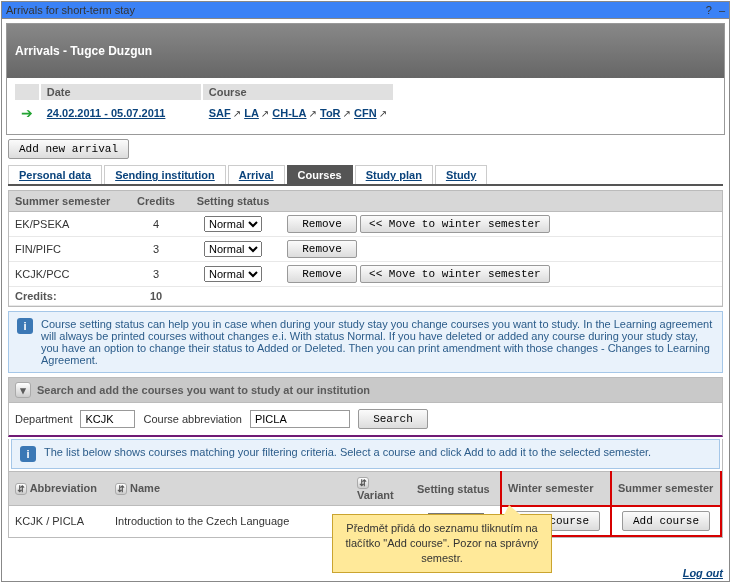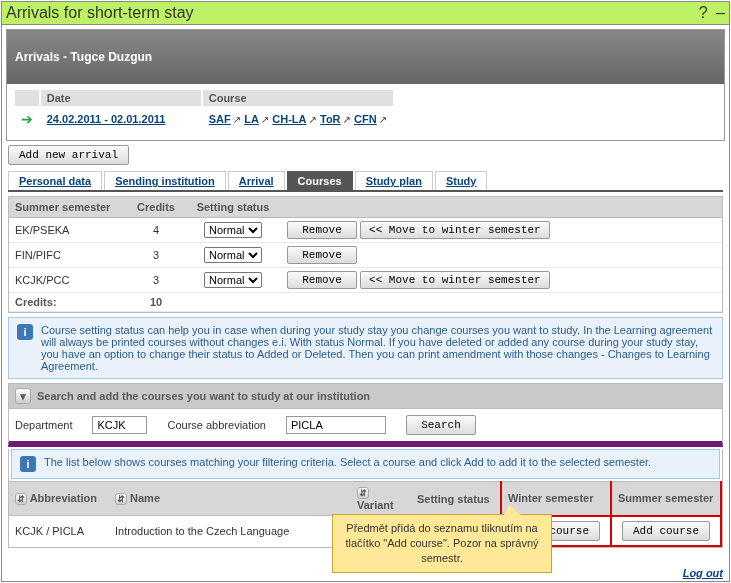--- a/index.html
+++ b/index.html
@@ -1,18 +1,18 @@
 <!DOCTYPE html>
 <html><head>
   <meta charset="utf-8">
   <style>
     * { box-sizing: border-box; margin: 0; padding: 0; }
     html, body { width: 731px; height: 583px; font-family: Verdana, Arial, sans-serif; font-size: 11px; color: #333; background: #fff; overflow: hidden; }
     .outer { border: 1px solid #888; width: 729px; height: 581px; margin: 1px; position: relative; }
-    .winbar { display: flex; align-items: flex-end; justify-content: space-between; border-bottom: 1px solid #888; padding: 2px 4px; background: #bef264; font-size: 16px; }
+    .winbar { display: flex; align-items: flex-end; justify-content: space-between; border-bottom: 1px solid #888; padding: 2px 4px; background: #3b82f6; font-size: 11px; }
     .winbar .icons span { margin-left: 4px; cursor: pointer; }
     .panel { margin: 4px; border: 1px solid #999; padding-bottom: 8px; }
     .panel-head { background: linear-gradient(#888,#666); color: #fff; padding: 20px 8px; font-weight: bold; font-size: 12px; }
     .grid1 { margin: 4px 6px 0; }
     .grid1 th { background: #e0e0e0; color: #555; text-align: left; padding: 2px 6px; font-weight: bold; }
     .grid1 td { padding: 3px 6px; }
     .bluelink { color: #0a437c; font-weight: bold; text-decoration: underline; }
     .ext { display:inline-block; margin-left:2px; font-size:10px; }
     .arrow-green { color: #24a433; font-size: 14px; vertical-align: middle; }
     .btn { background: linear-gradient(#fbfbfb,#dcdcdc); border: 1px solid #999; border-radius: 2px; padding: 3px 10px; font-family: Liberation Mono, monospace; font-size: 11px; cursor: pointer; }
@@ -26,21 +26,21 @@
     table.courses th { background:#d7d7d7; color:#555; font-weight:bold; text-align:center; padding: 4px; border-bottom:1px solid #bbb; }
     table.courses th:first-child { text-align:left; padding-left:6px;}
     table.courses td { padding: 3px 4px; text-align:center; border-bottom:1px solid #e8e8e8;}
     table.courses td:first-child { text-align:left; padding-left:6px;}
     .totals-row td { color:#555; font-weight:bold; text-align:right; }
     select { font-family: inherit; font-size:11px; }
     .infobox { margin: 4px 6px; border:1px solid #a5c7e8; background:#e9f2fb; padding:6px 8px; color:#2b5c8a; display:flex; gap:8px; }
     .info-i { display:inline-block; width:16px;height:16px;background:#3b78b5;color:#fff;text-align:center;border-radius:3px;font-weight:bold;line-height:16px; flex:0 0 16px;}
     .search-head { margin: 4px 6px 0; border:1px solid #bbb; background:#c9c9c9; color:#5b5b5b; font-weight:bold; padding:4px 6px; display:flex; align-items:center; gap:6px;}
     .collapse-icon{display:inline-block;width:16px;height:16px;border:1px solid #aaa;background:linear-gradient(#fff,#ccc);border-radius:3px;text-align:center;line-height:14px;}
-    .search-row { margin: 0 6px; border-left:1px solid #bbb;border-right:1px solid #bbb; border-bottom:6px solid #701a75; padding:6px; display:flex; align-items:center; gap:20px; }
+    .search-row { margin: 0 6px; border-left:1px solid #bbb;border-right:1px solid #bbb; border-bottom:2px solid #701a75; padding:6px; display:flex; align-items:center; gap:8px; }
     .search-row label { color:#333;}
     .search-row input[type=text] { font-family: inherit; font-size:11px; padding:2px 4px; border:1px solid #999; }
     .results { margin: 0 6px; border-left:1px solid #bbb;border-right:1px solid #bbb; border-bottom:1px solid #bbb;}
     table.results-tbl { width:100%; border-collapse: collapse;}
     table.results-tbl th { background:#d7d7d7; color:#555; font-weight:bold; padding:4px 6px; text-align:left; border-top:1px solid #bbb; border-bottom:1px solid #bbb;}
     table.results-tbl td { padding:4px 6px; }
     .redbox { border:2px solid #d60000; padding:2px;}
     .footer { position:absolute; bottom:2px; right:6px;font-style:italic; }
     .tooltip-box { position:absolute; left:330px; bottom:8px; width:220px; background:#ffe999; border:1px solid #caa42f; padding:6px 6px; text-align:center; font-size:11px; line-height:1.35; }
     .tooltip-box::before { content:""; position:absolute; top:-10px; left:170px; width:0; height:0; border-left:6px solid transparent; border-right:14px solid transparent; border-bottom:12px solid #ffe999; }
@@ -62,21 +62,21 @@
     <div class="panel-head">Arrivals - Tugce Duzgun</div>
     <table class="grid1">
       <tbody>
           <tr>
         <th style="width:18px"></th>
         <th style="width:160px">Date</th>
         <th>Course</th>
       </tr>
       <tr>
         <td><span class="arrow-green">➔</span></td>
-        <td><a href="#" class="bluelink">24.02.2011 - 02.01.2011</a></td>
+        <td><a href="#" class="bluelink">24.02.2011 - 05.07.2011</a></td>
         <td>
           <a href="#" class="bluelink">SAF</a><span class="ext">↗</span>
           <a href="#" class="bluelink">LA</a><span class="ext">↗</span>
           <a href="#" class="bluelink">CH-LA</a><span class="ext">↗</span>
           <a href="#" class="bluelink">ToR</a><span class="ext">↗</span>
           <a href="#" class="bluelink">CFN</a><span class="ext">↗</span>
         </td>
       </tr>
     </tbody>
       </table>

